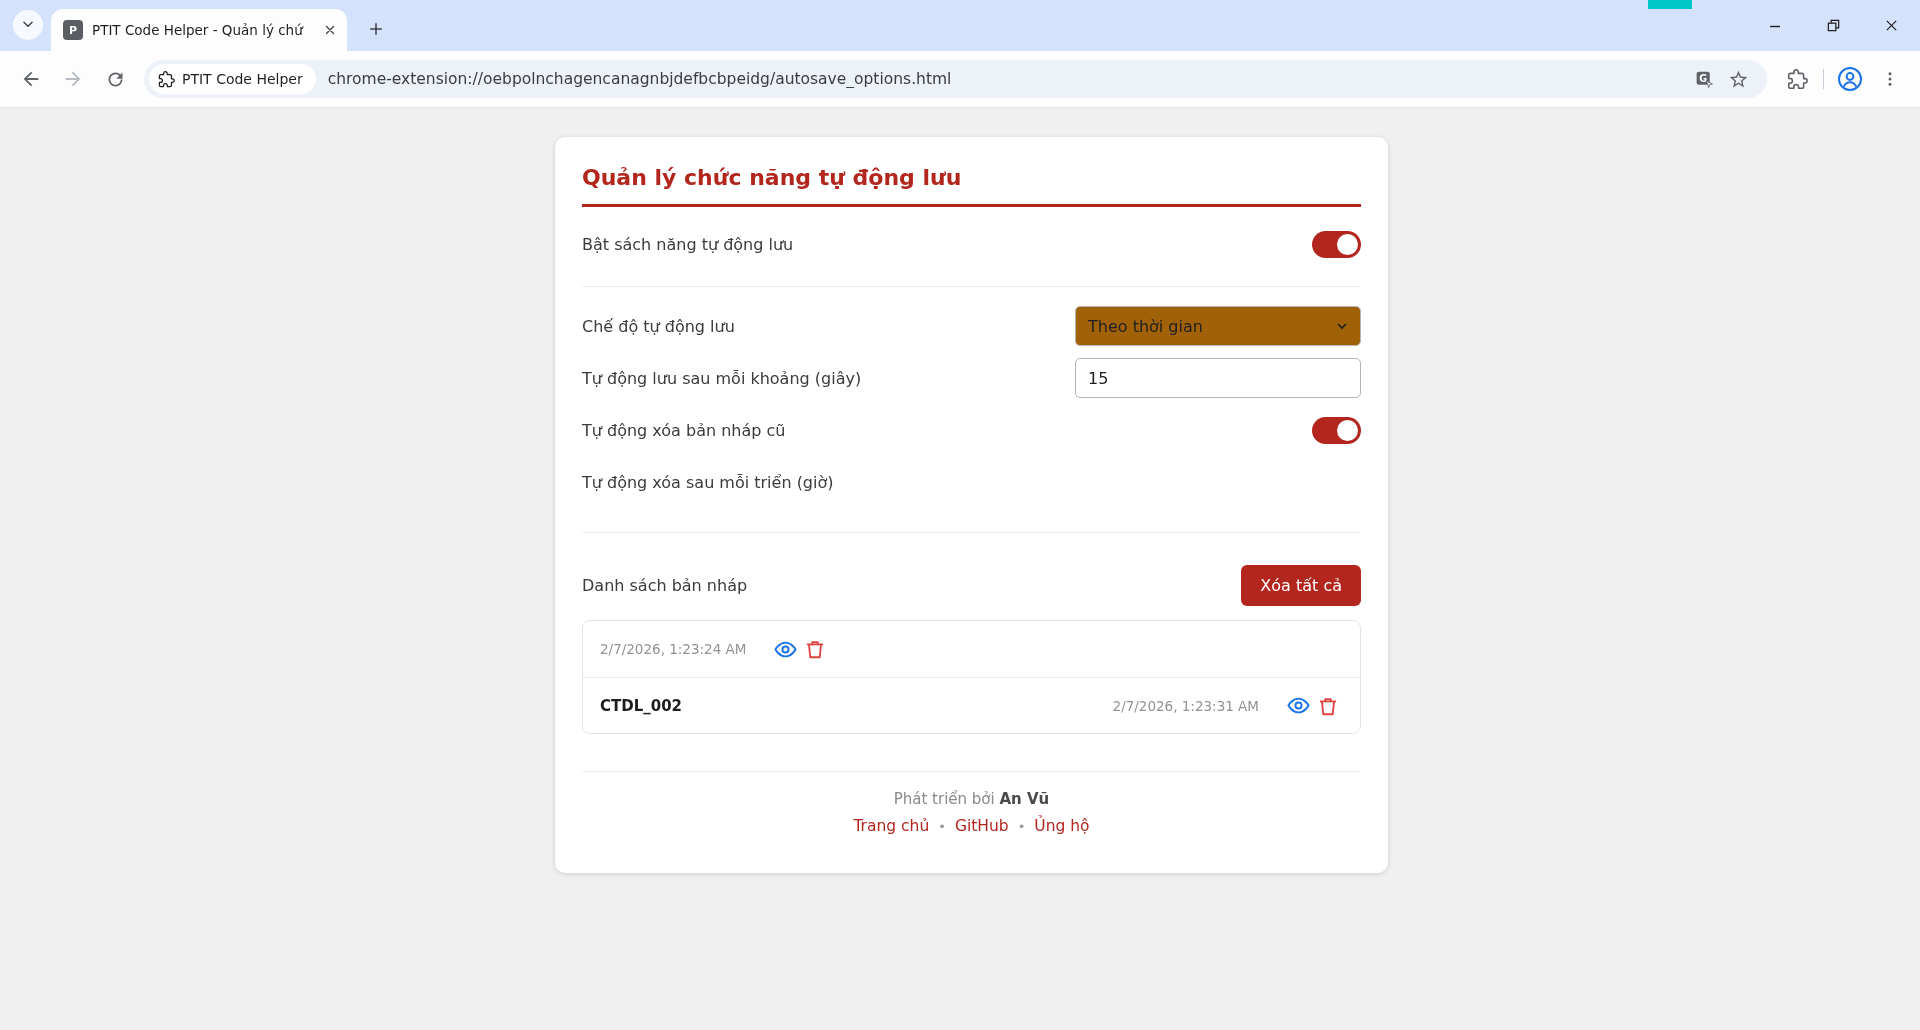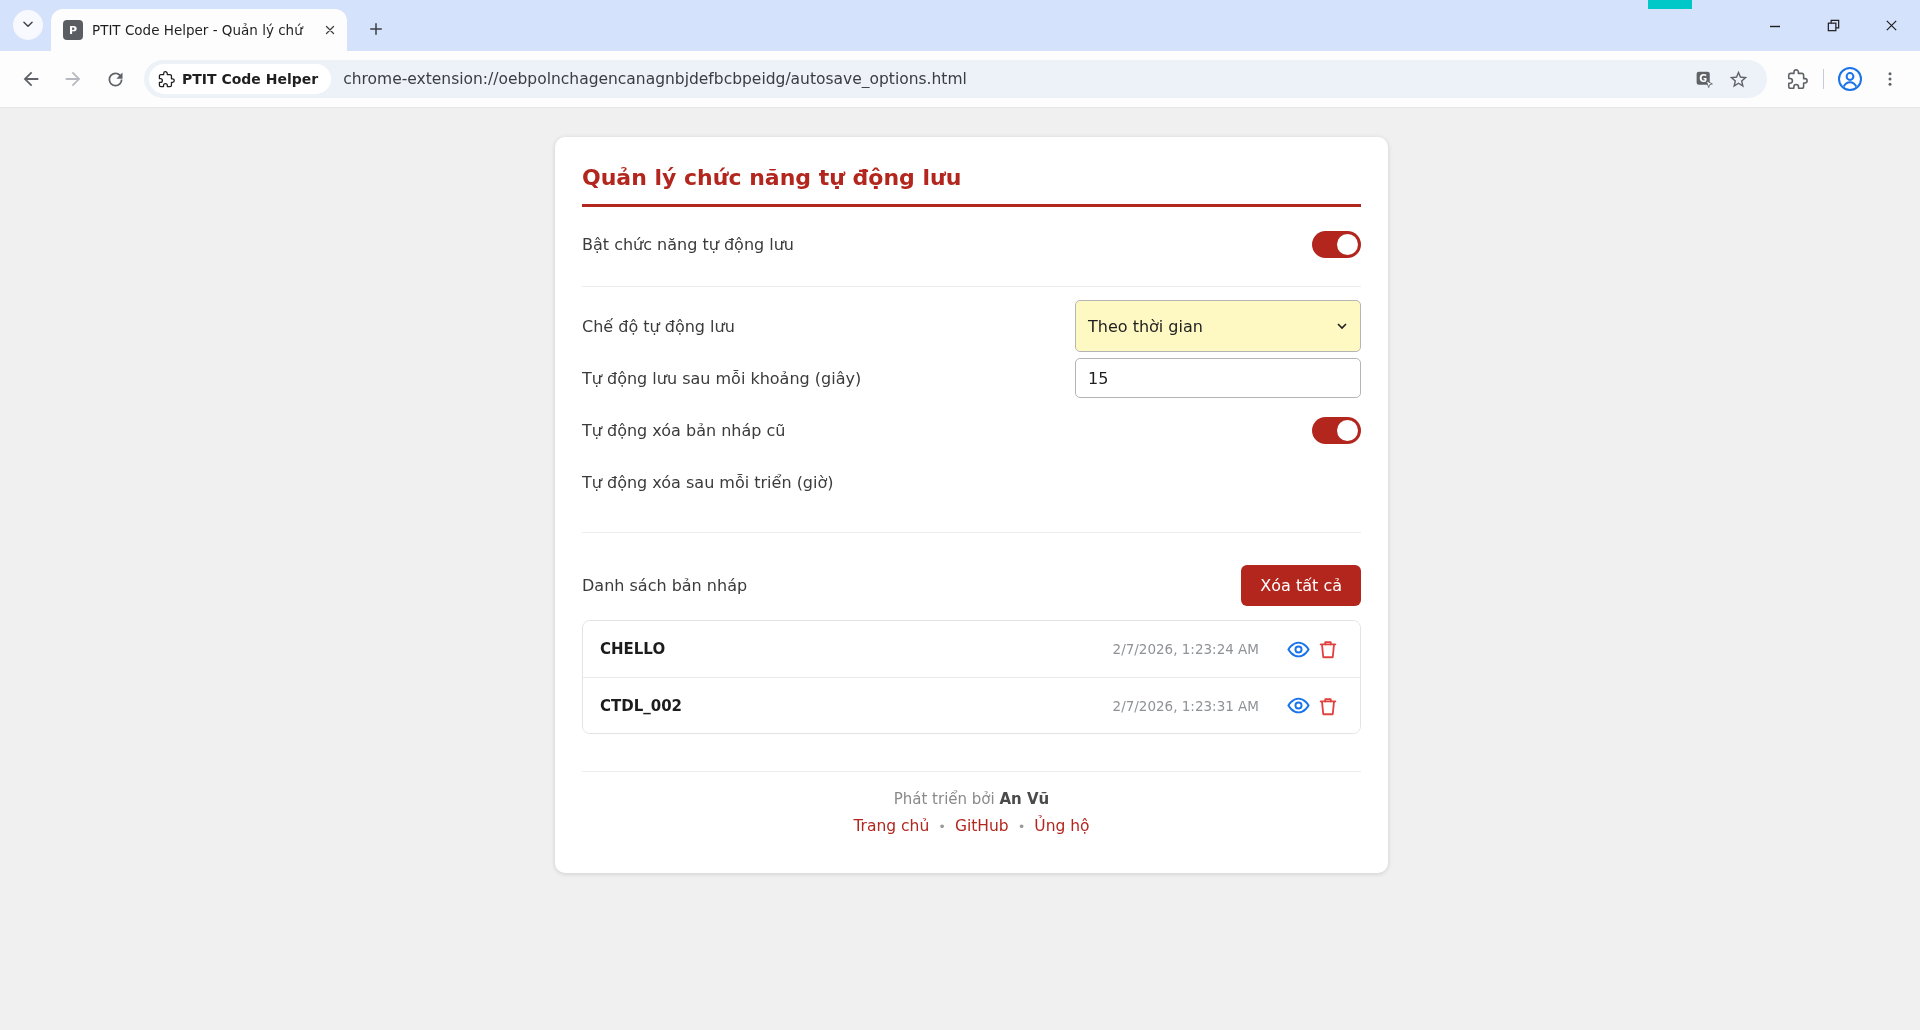--- a/index.html
+++ b/index.html
@@ -36,21 +36,21 @@
   }
   .nav-btn { width:42px; height:42px; border-radius:50%; display:flex; align-items:center; justify-content:center; flex:0 0 auto; }
   .omnibox {
     flex:1; height:38px; margin:0 10px 0 8px; border-radius:19px; background:#edf1f8;
     display:flex; align-items:center; padding:0 12px 0 5px; min-width:0;
   }
   .ext-chip {
     height:30px; background:#fff; border-radius:15px; display:flex; align-items:center;
     padding:0 13px 0 9px; gap:7px; flex:0 0 auto;
   }
-  .ext-chip-label { font-size:14px; font-weight:bold; color:#1f1f1f; white-space:nowrap;text-align:right; }
+  .ext-chip-label { font-size:14px; font-weight:normal; color:#1f1f1f; white-space:nowrap;text-align:right; }
   .url-text { flex:1; margin-left:12px; font-size:15.5px; color:#3a3d42; white-space:nowrap; overflow:hidden; }
   .omni-icon { width:34px; height:34px; display:flex; align-items:center; justify-content:center; flex:0 0 auto; }
   .tb-right { display:flex; align-items:center; flex:0 0 auto; }
   .tb-icon { width:40px; height:40px; display:flex; align-items:center; justify-content:center; }
   .tb-divider { width:1px; height:20px; background:#c7cdd8; margin:0 6px; }
   
   .page { height:922px; background:#f0f0f0; padding-top:29px;padding-left:23px; }
   .card {
     width:833px; height:736px; margin:0 auto; background:#fff; border-radius:10px;
     box-shadow:0 1px 5px rgba(0,0,0,.14); padding:28px 27px 24px; overflow:hidden;
@@ -61,21 +61,21 @@
   .row-mode { margin-top:13px;text-align:center; }
   .row-drafts { margin-top:26px; }
   .sep { border:none; border-top:1px solid #ededed; margin:0; }
   .sep1 { margin-top:5px; }
   .sep2 { margin-top:24px; }
   .sep3 { margin-top:37px; }
   .form-label { font-size:16px; color:#3b3b3b; }
   .toggle { position:relative; width:49px; height:27px; border-radius:14px; background:#b3261e; }
   .toggle .knob { position:absolute; right:3px; top:3px; width:21px; height:21px; border-radius:50%; background:#fff; }
   .select-box {
-    width:286px; height:52px; border:1px solid #b5b5b5; border-radius:5px; background:#fef9c3;
+    width:286px; height:40px; border:1px solid #b5b5b5; border-radius:5px; background:#a16207;
     display:flex; align-items:center; justify-content:space-between; padding:0 12px; font-size:16px; color:#1f1f1f;
   }
   .num-input {
     width:286px; height:40px; border:1px solid #b5b5b5; border-radius:5px; background:#fff;
     padding:0 12px; font-size:16px; color:#1f1f1f; font-family:inherit;
   }
   .danger-btn {
     background:#b3261e; color:#fff; border:none; border-radius:6px; height:41px;
     padding:0 19px; font-size:16px; font-family:inherit;
   }
@@ -204,21 +204,21 @@
     </div>
   </div>
 </div>
 
 <div class="page">
   <div class="card">
 
     <h1 class="card-title">Quản lý chức năng tự động lưu</h1>
 
     <div class="form-row row-first">
-      <span class="form-label">Bật chức năng tự động lưu</span>
+      <span class="form-label">Bật sách năng tự động lưu</span>
       <div class="toggle">
           <div class="knob"></div>
         </div>
     </div>
 
     <hr class="sep sep1">
 
     <div class="form-row row-mode">
       <span class="form-label">Chế độ tự động lưu</span>
       <div class="select-box">
@@ -247,21 +247,20 @@
 
     <hr class="sep sep2">
 
     <div class="form-row row-drafts">
       <span class="form-label">Danh sách bản nháp</span>
       <button class="danger-btn">Xóa tất cả</button>
     </div>
 
     <div class="draft-list">
       <div class="draft-row">
-        <span class="draft-name">CHELLO</span>
         <span class="draft-time">2/7/2026, 1:23:24 AM</span>
         <span class="icon-btn">
           <svg width="23" height="23" viewBox="0 0 24 24" fill="none" stroke="#1a73e8" stroke-width="2">
               <path d="M1.5 12S5.5 4.8 12 4.8 22.5 12 22.5 12 18.5 19.2 12 19.2 1.5 12 1.5 12z"></path>
               <circle cx="12" cy="12" r="3.2"></circle>
             </svg>
         </span>
         <span class="icon-btn">
           <svg width="22" height="22" viewBox="0 0 24 24" fill="none" stroke="#e0433f" stroke-width="2" stroke-linecap="round" stroke-linejoin="round">
               <path d="M4 7h16"></path>

